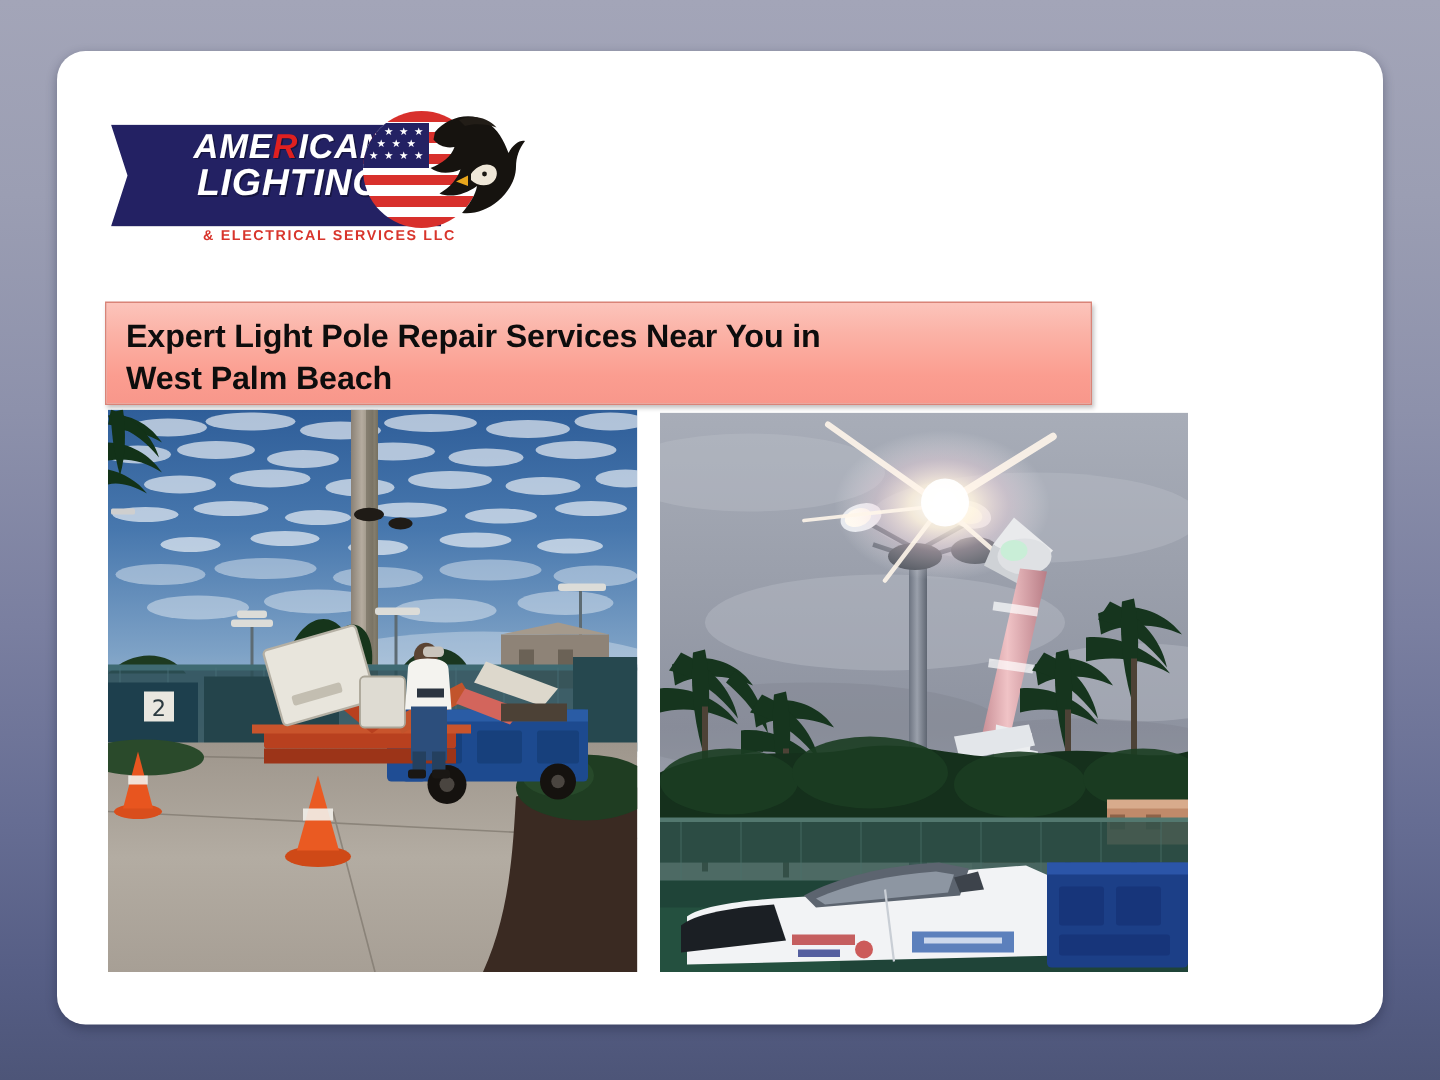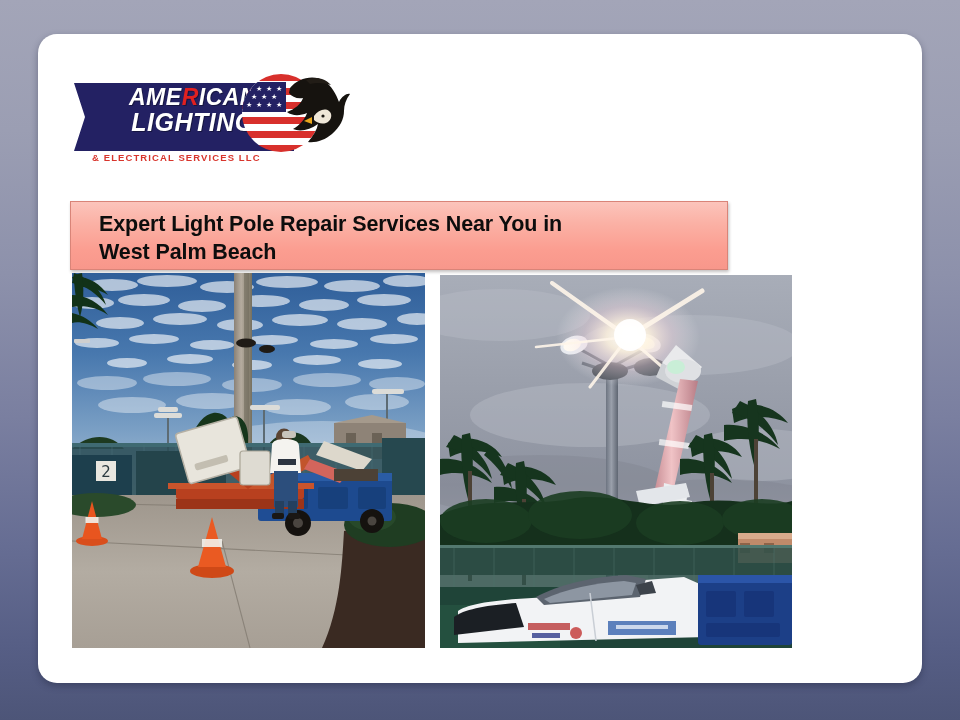--- a/index.html
+++ b/index.html
@@ -66,21 +66,21 @@
     text-shadow: 1px 1px 0 rgba(0,0,0,0.35);
   }
   .logo-word1 { font-size: 23px; }
   .logo-word2 { font-size: 25px; margin-top: 1px; }
   .logo-r-red { color: #e02020; }
 
   .logo-sub {
     position: absolute;
     left: 18px; top: 82px;
     width: 212px;
-    text-align: left;
+    text-align: right;
     color: #d8352c;
     font-size: 9.5px;
     font-weight: bold;
     letter-spacing: 1.1px;
   }
 
   
   .flag-circle {
     position: absolute;
     left: 168px; top: 4px;
@@ -127,21 +127,21 @@
 
   
   #title-banner {
     position: absolute;
     left: 32px; top: 167px;
     width: 658px; height: 69px;
     background: linear-gradient(180deg, #fcc4bb 0%, #fbb1a5 32%, #fb9d90 72%, #f8978b 100%);
     border: 1px solid #d98478;
     box-sizing: border-box;
     box-shadow: 1px 2px 3px rgba(40,30,30,0.28);
-    padding: 8px 0 0 28px;
+    padding: 8px 0 0 13px;
   }
   #title-text {
     color: #0d0d0d;
     font-size: 21.5px;
     font-weight: bold;
     line-height: 1.32;
     letter-spacing: -0.1px;
     white-space: pre-line;
   }
 

